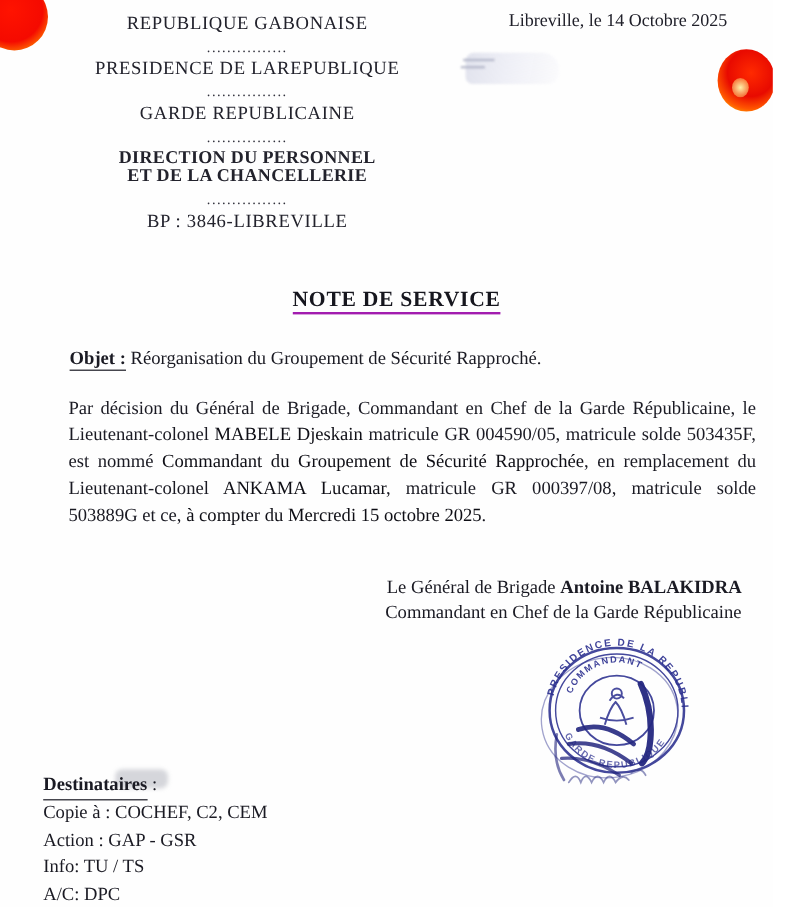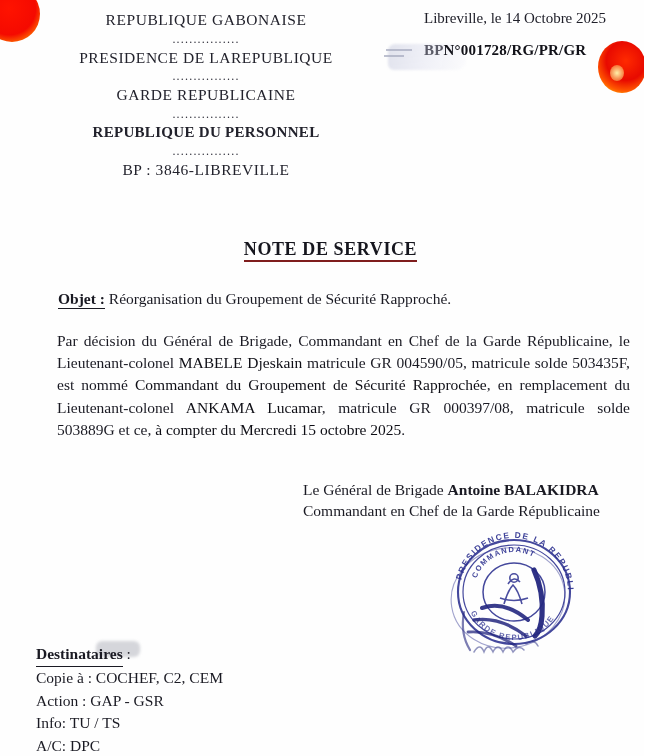--- a/index.html
+++ b/index.html
@@ -132,21 +132,21 @@
     left: 0;
     top: 239px;
     width: 661px;
     text-align: center;
     font-size: 18px;
     font-weight: bold;
     letter-spacing: 0.6px;
     color: #16161e;
   }
   .doc-title span {
-    border-bottom: 2px solid #7f1d1d;
+    border-bottom: 2px solid #a21caf;
     padding-bottom: 1px;
   }
 
   
   .objet {
     position: absolute;
     left: 58px;
     top: 290px;
     font-size: 15.5px;
     color: #1a1a23;
@@ -166,24 +166,24 @@
     line-height: 22.2px;
     text-align: justify;
     text-justify: inter-word;
     color: #1a1a23;
   }
   .para b { font-weight: normal; color: #0e0e15; }
 
   
   .sig-block {
     position: absolute;
-    left: 303px;
+    left: 280px;
     top: 479px;
     width: 338px;
-    text-align: left;
+    text-align: right;
     font-size: 15.5px;
     line-height: 21px;
     color: #1a1a23;
   }
   .sig-block b { font-weight: bold; }
 
   
   .stamp-wrap {
     position: absolute;
     left: 438px;
@@ -235,27 +235,27 @@
   <div class="smudge-streak"></div>
   <div class="smudge-streak b"></div>
 
   <div class="letterhead">
     <div class="lh-line">REPUBLIQUE GABONAISE</div>
     <div class="lh-sep">................</div>
     <div class="lh-line">PRESIDENCE DE LAREPUBLIQUE</div>
     <div class="lh-sep">................</div>
     <div class="lh-line">GARDE REPUBLICAINE</div>
     <div class="lh-sep">................</div>
-    <div class="lh-line bold">REPUBLIQUE DU PERSONNEL</div>
+    <div class="lh-line bold">DIRECTION DU PERSONNEL</div>
+    <div class="lh-line bold">ET DE LA CHANCELLERIE</div>
     <div class="lh-sep">................</div>
     <div class="lh-line">BP : 3846-LIBREVILLE</div>
   </div>
 
   <div class="dateline">Libreville, le 14 Octobre 2025</div>
-  <div class="refline"><span class="ref-prefix">BP</span><span>N°001728/RG/PR/GR</span></div>
 
   <div class="doc-title"><span>NOTE DE SERVICE</span></div>
 
   <div class="objet"><b>Objet :</b> <span>Réorganisation du Groupement de Sécurité Rapproché.</span></div>
 
   <div class="para"><span>Par décision du Général de Brigade, Commandant en Chef de la Garde Républicaine, le Lieutenant-colonel </span><b>MABELE Djeskain</b><span> matricule GR 004590/05, matricule solde 503435F, est nommé </span><b>Commandant du Groupement de Sécurité Rapprochée</b><span>, en remplacement du Lieutenant-colonel </span><b>ANKAMA Lucamar</b><span>, matricule GR 000397/08, matricule solde 503889G et ce, </span><b>à compter du Mercredi 15 octobre 2025</b><span>.</span></div>
 
   <div class="sig-block">
     <div><span>Le Général de Brigade </span><b>Antoine BALAKIDRA</b></div>
     <div>Commandant en Chef de la Garde Républicaine</div>

